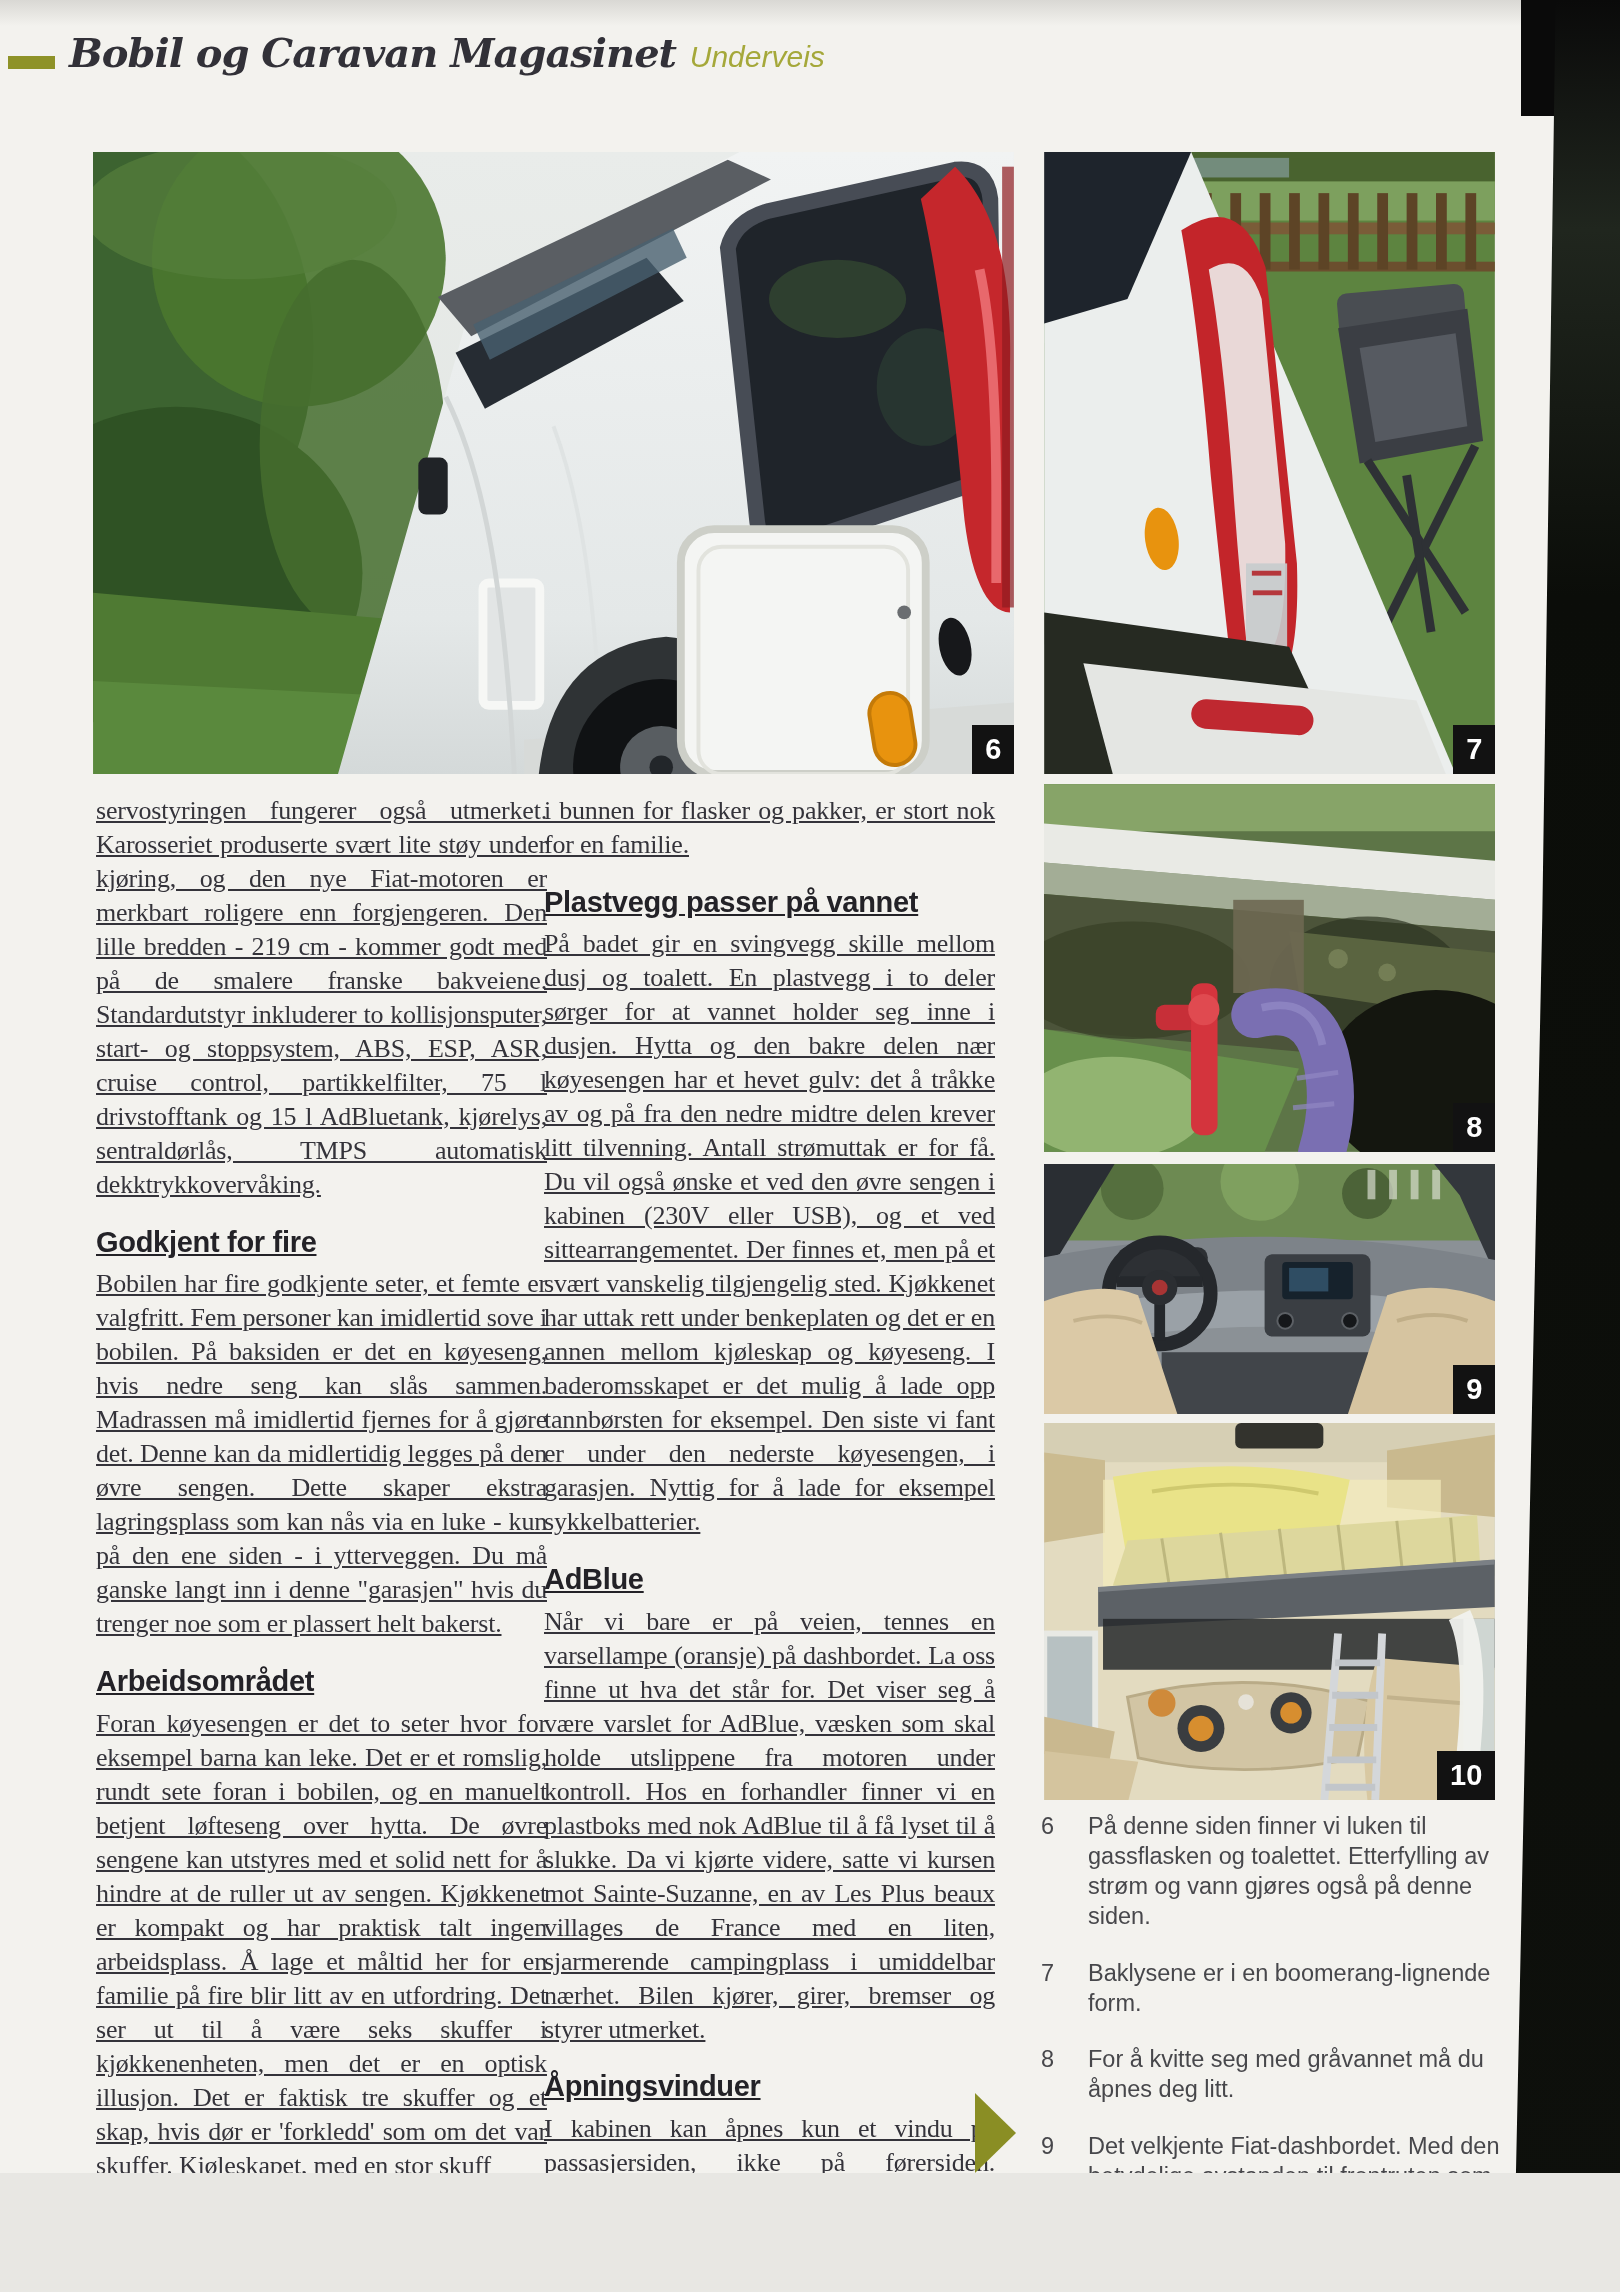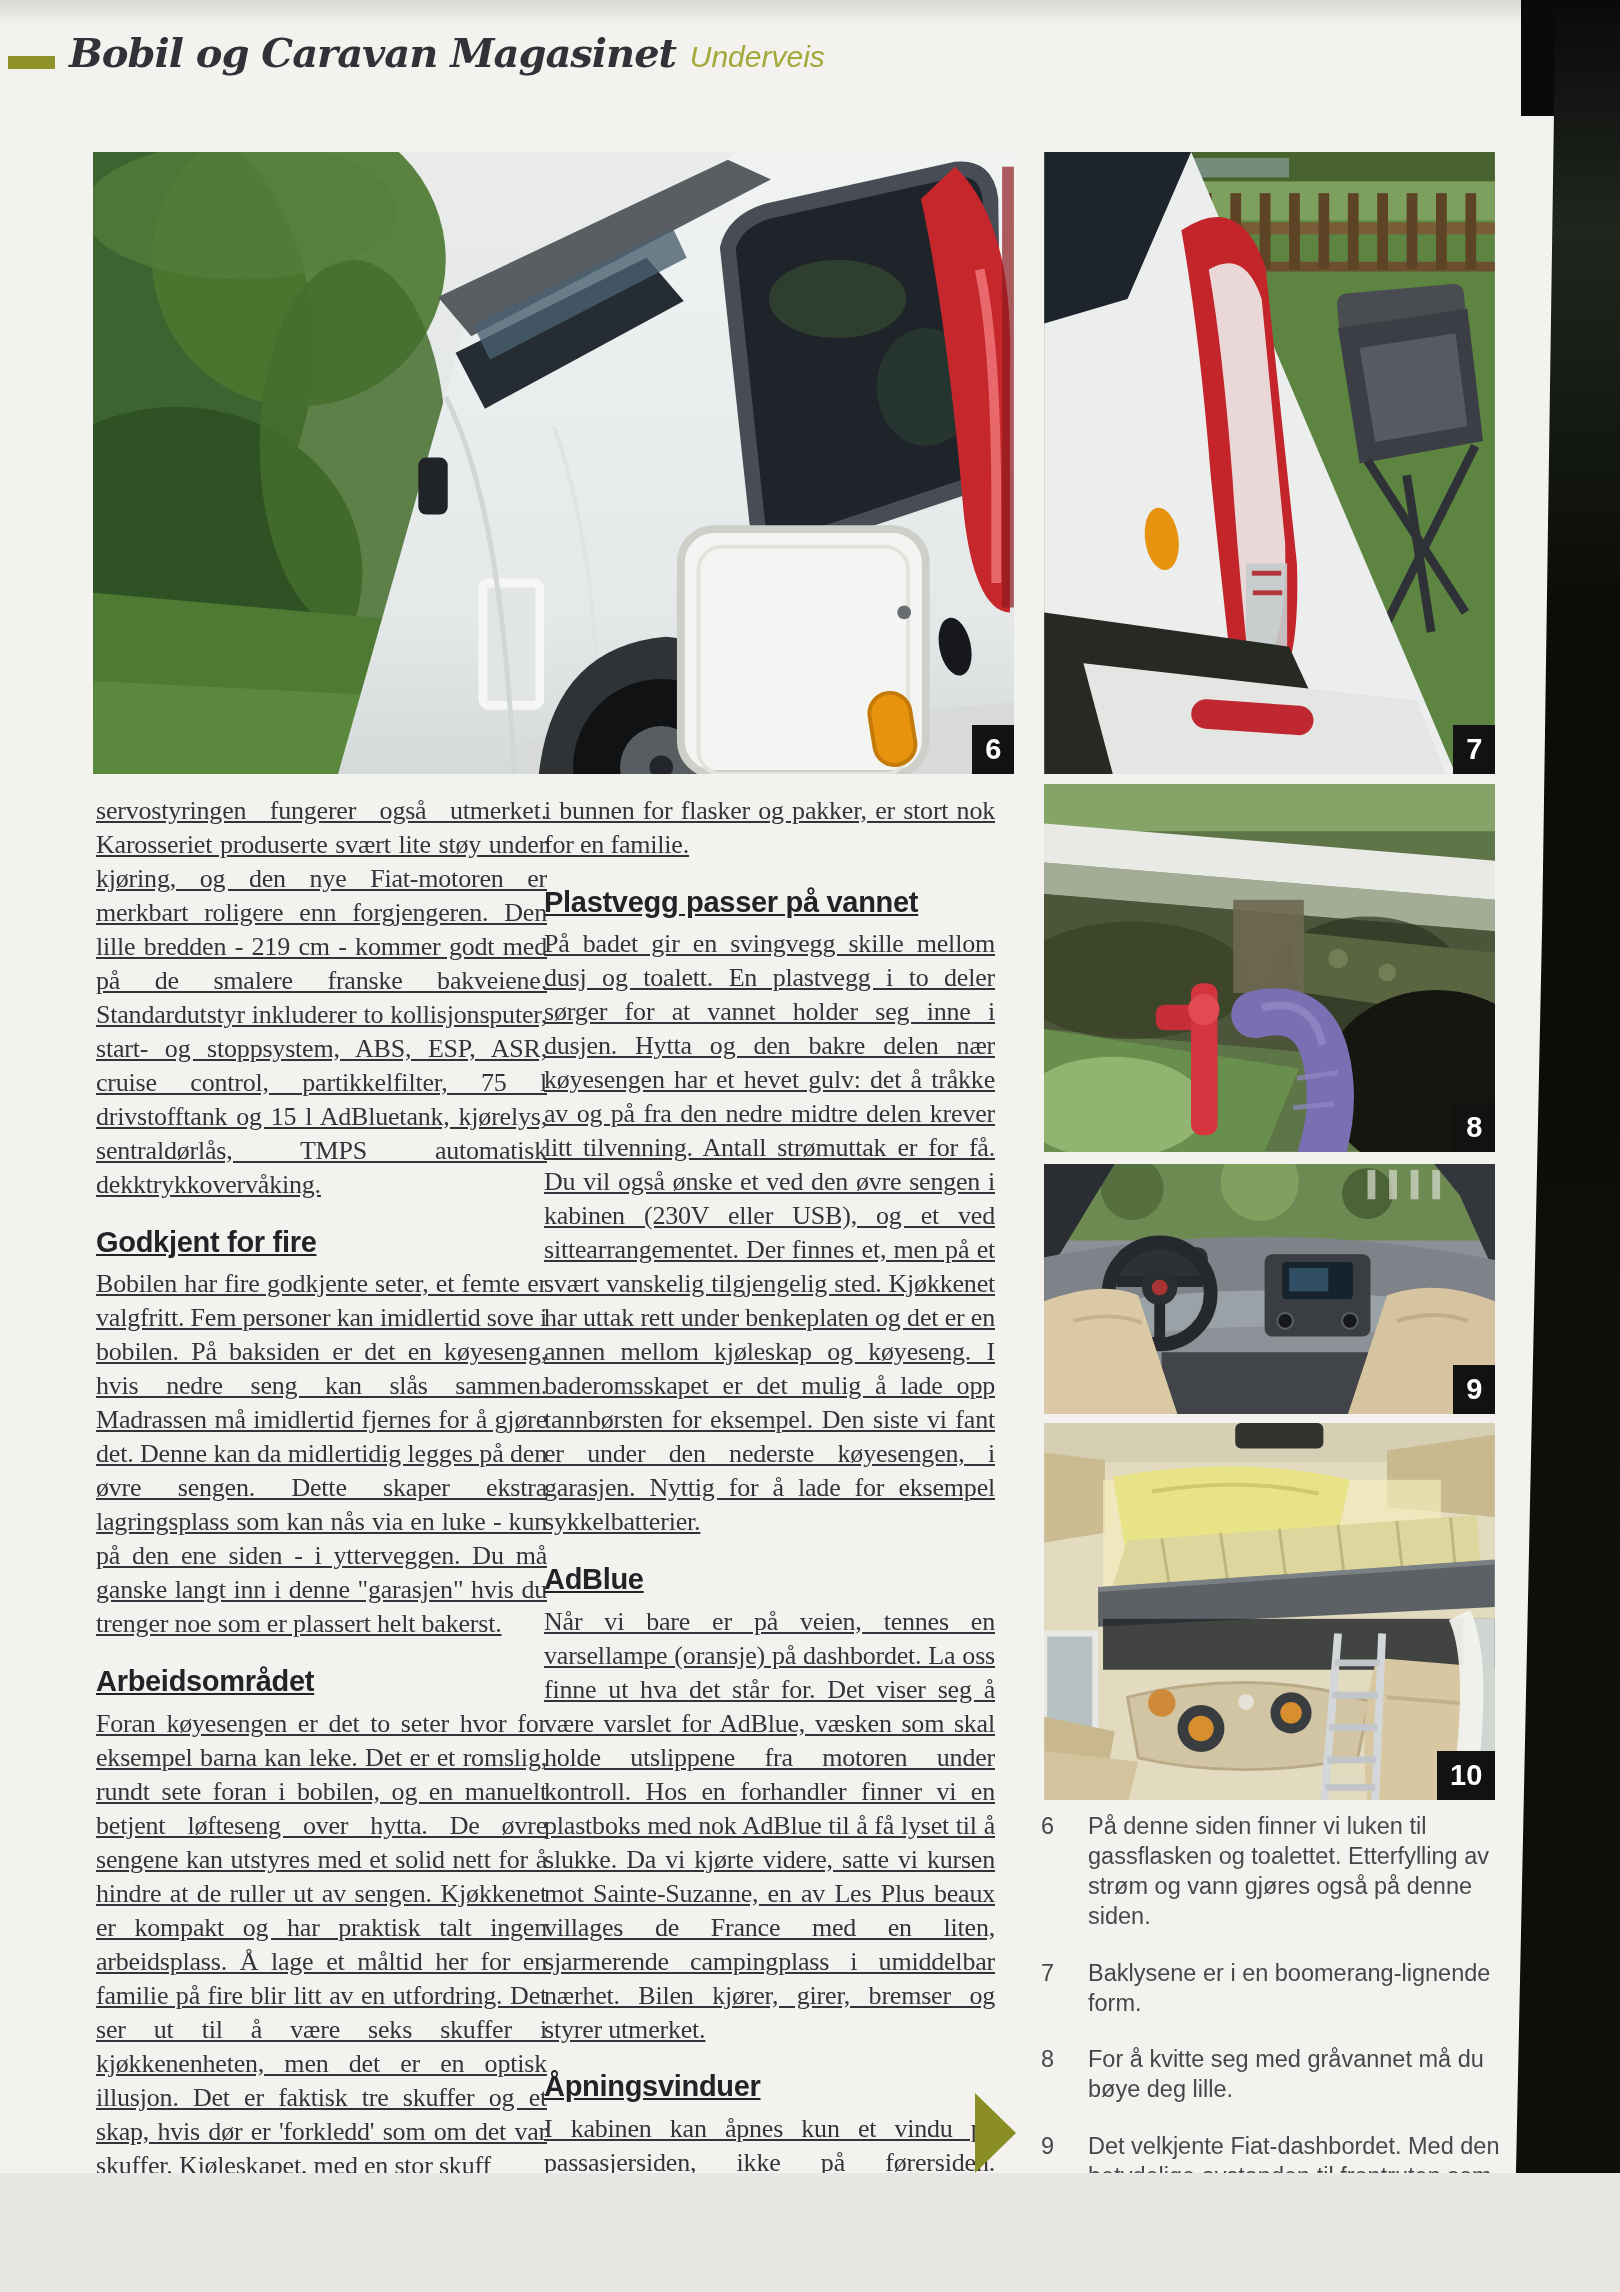--- a/index.html
+++ b/index.html
@@ -306,21 +306,21 @@
     <div class="cap">
       <span>6</span>
       <span>På denne siden finner vi luken til gassflasken og toalettet. Etterfylling av strøm og vann gjøres også på denne siden.</span>
     </div>
     <div class="cap">
       <span>7</span>
       <span>Baklysene er i en boomerang-lignende form.</span>
     </div>
     <div class="cap">
       <span>8</span>
-      <span>For å kvitte seg med gråvannet må du bøye deg lille.</span>
+      <span>For å kvitte seg med gråvannet må du åpnes deg litt.</span>
     </div>
     <div class="cap">
       <span>9</span>
       <span>Det velkjente Fiat-dashbordet. Med den betydelige avstanden til frontruten som du alltid har i en integrert.</span>
     </div>
     <div class="cap">
       <span>10</span>
       <span>Hele sittegruppen har plass til opptil åtte personer under løftesengen.</span>
     </div>
   </div>

